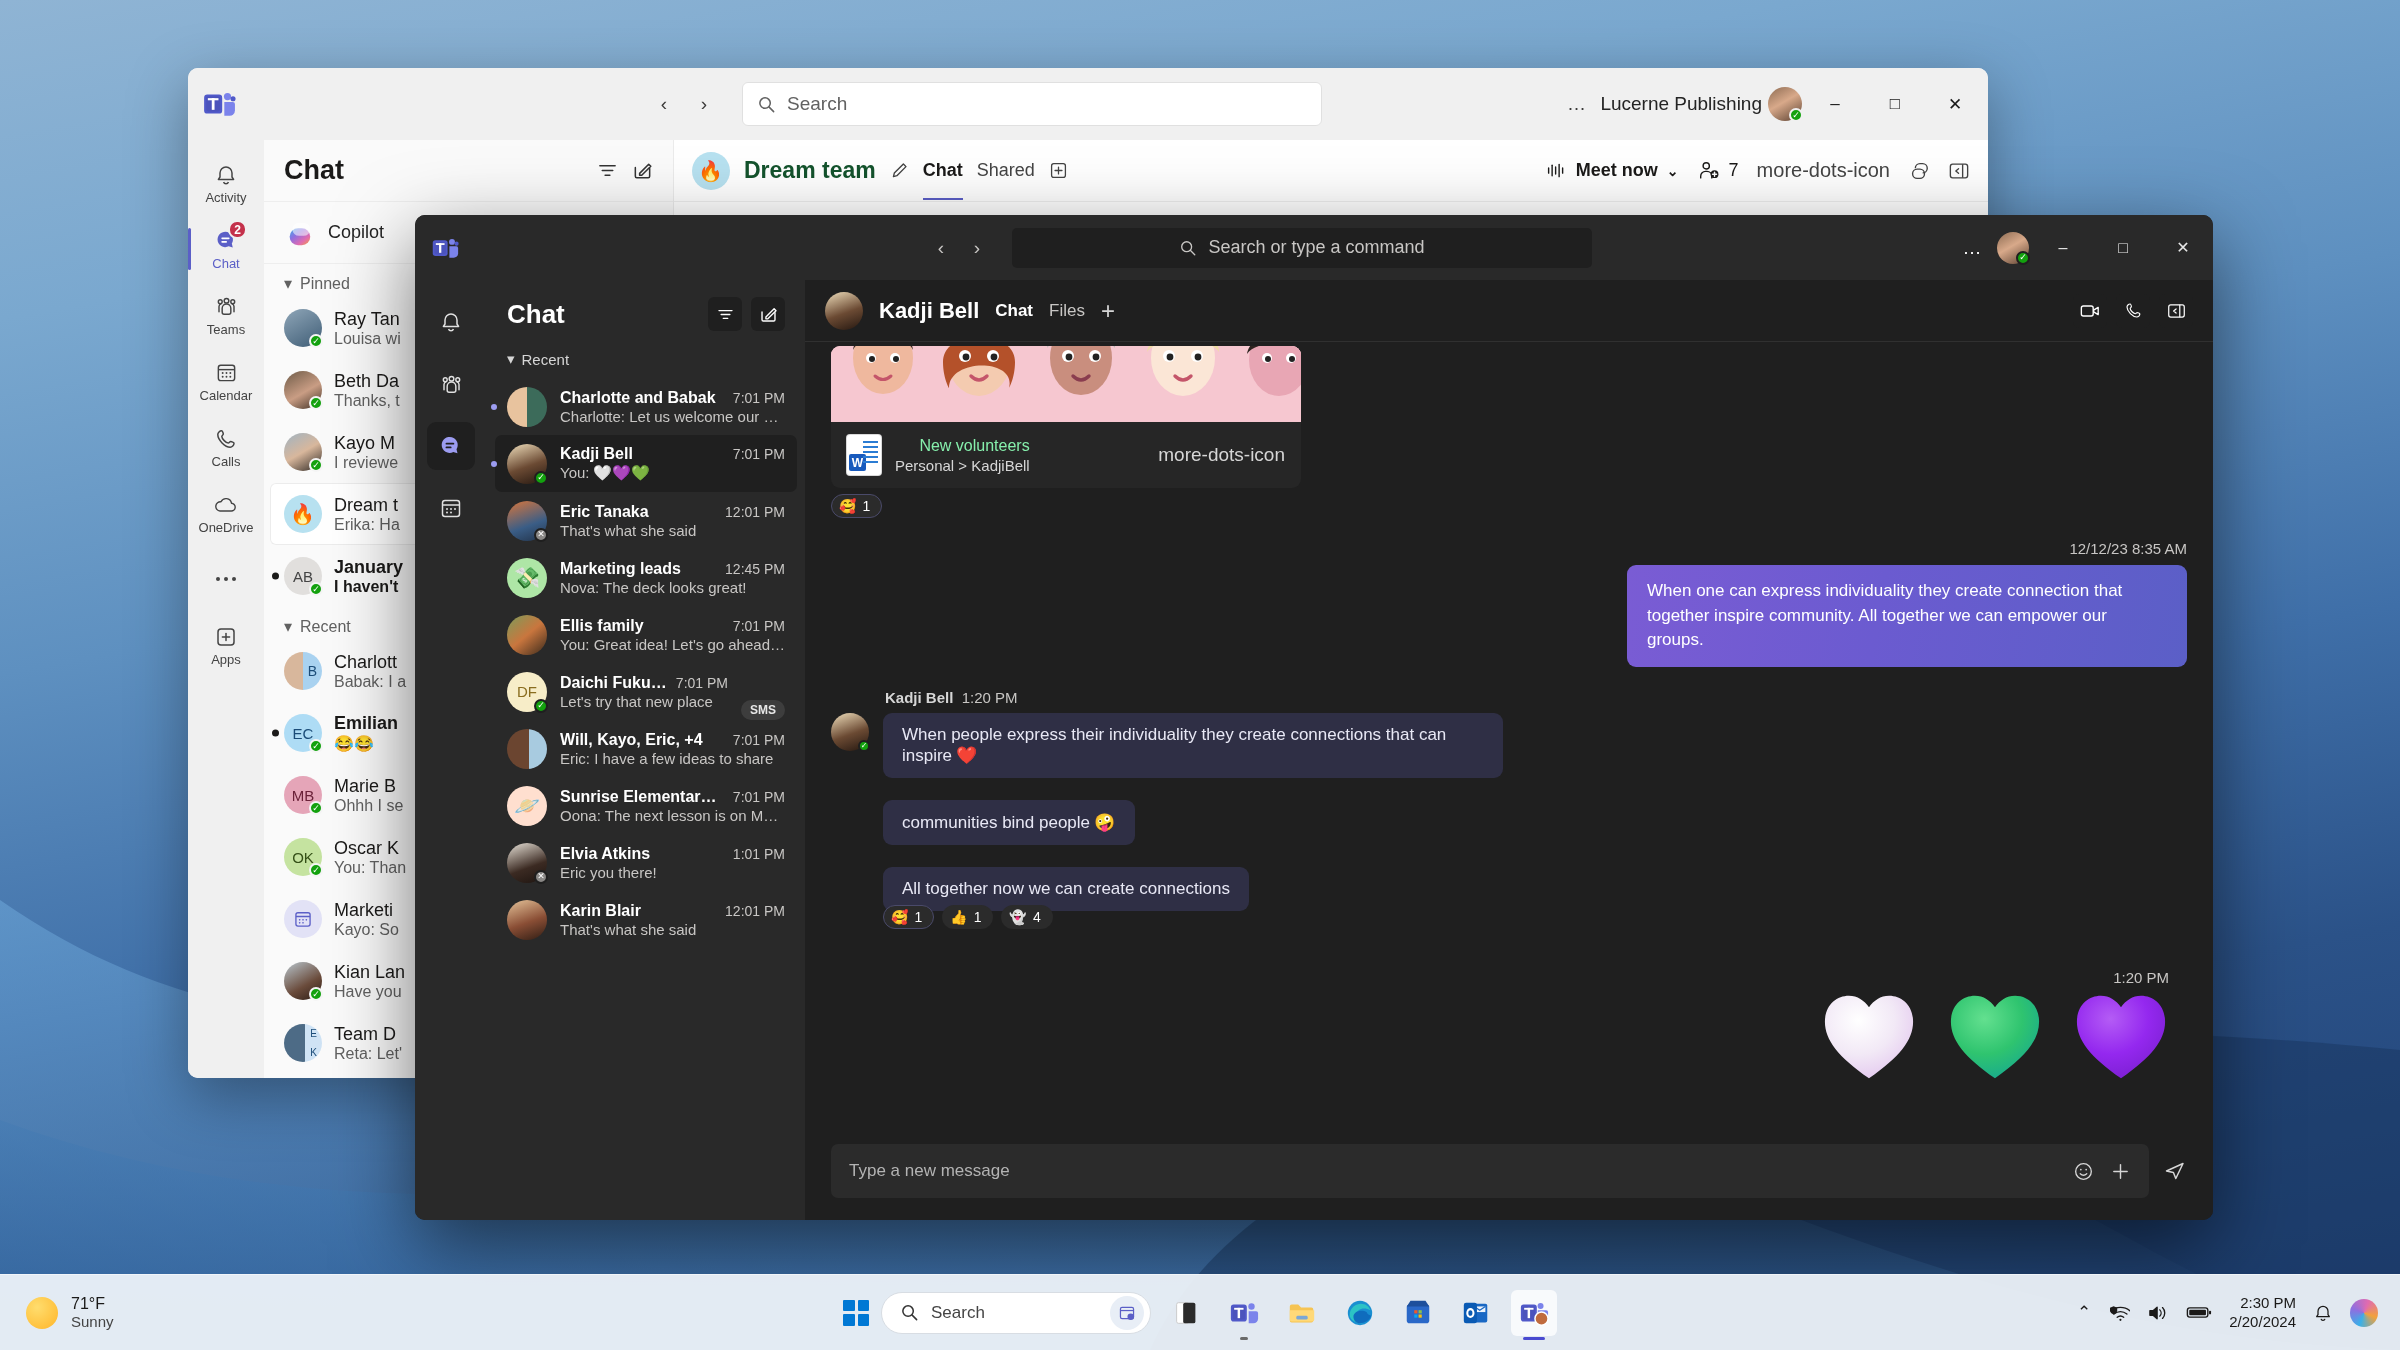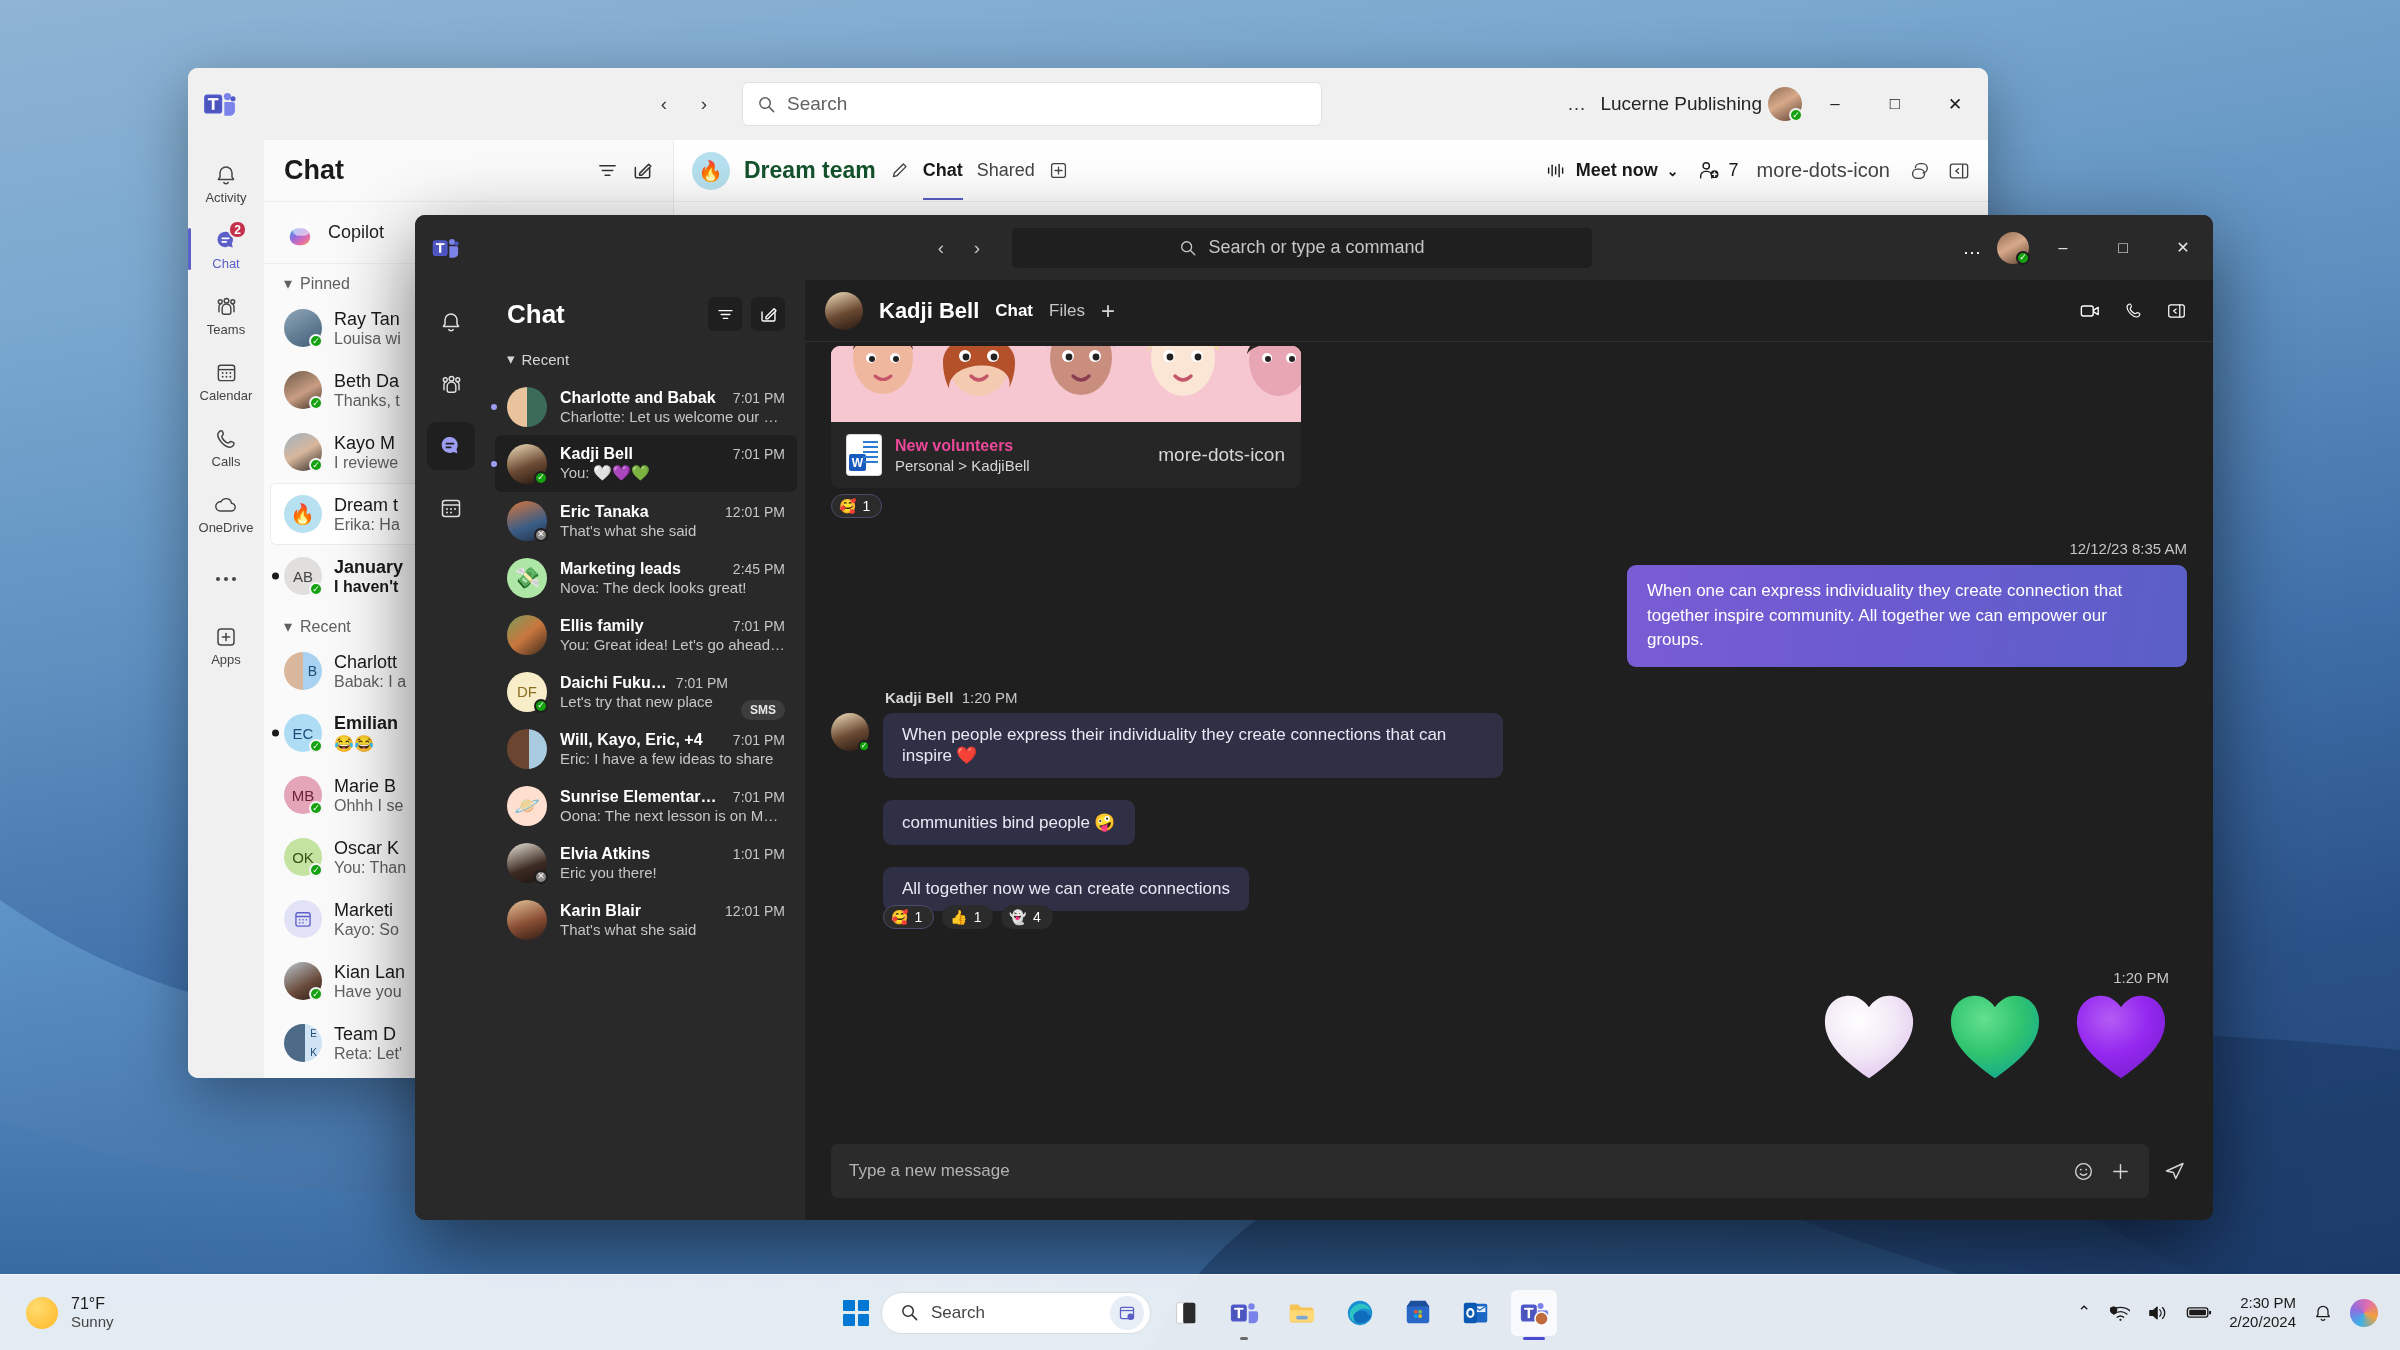--- a/index.html
+++ b/index.html
@@ -237,21 +237,21 @@
     box-shadow: 0 0 0 1px #d9d9d9;
   }
   .word-icon::before {
     content: "W"; position: absolute; left: 2px; bottom: 4px;
     width: 17px; height: 17px; background: #185abd; color: #fff;
     font-size: 12px; font-weight: bold; display: flex; align-items: center; justify-content: center;
     border-radius: 2px;
   }
   .word-lines { position: absolute; right: 3px; top: 6px; width: 15px; }
   .word-lines i { display: block; height: 2px; background: #2b7cd3; margin-bottom: 3px; }
-  .card-file .fname { font-size: 16px; font-weight: bold; color: #ec4899; }
+  .card-file .fname { font-size: 16px; font-weight: normal; color: #86efac; text-align: right; }
   .card-file .fpath { font-size: 15px; color: #d6d6d6; margin-top: 2px; }
   .card-file .dots { margin-left: auto; color: #d6d6d6; font-size: 19px; }
 
   .reaction-pill {
     display: inline-flex; align-items: center; gap: 6px;
     background: #2b2b2b; border: 1px solid #4a4a6a; border-radius: 14px;
     padding: 3px 11px 3px 7px; font-size: 14px; color: #fff;
   }
   .reaction-pill.plain { border-color: transparent; }
   .reaction-row { display: flex; gap: 8px; margin-top: -8px; position: relative; z-index: 2; }
@@ -848,21 +848,21 @@
             </div>
             <div class="pv">That's what she said</div>
           </div>
         </div>
 
         <div class="fg-chat-item">
           <span class="avatar" style="width:40px;height:40px;background:#aee6a6;display:flex;align-items:center;justify-content:center;font-size:21px;">💸</span>
           <div class="txt">
             <div class="toprow">
               <span class="nm">Marketing leads</span>
-              <span class="tm">2:45 PM</span>
+              <span class="tm">12:45 PM</span>
             </div>
             <div class="pv">Nova: The deck looks great!</div>
           </div>
         </div>
 
         <div class="fg-chat-item">
           <span class="avatar" style="width:40px;height:40px;background:linear-gradient(140deg,#7c9c5a,#c9763e 50%,#3a2a1c);"></span>
           <div class="txt">
             <div class="toprow">
               <span class="nm">Ellis family</span>

